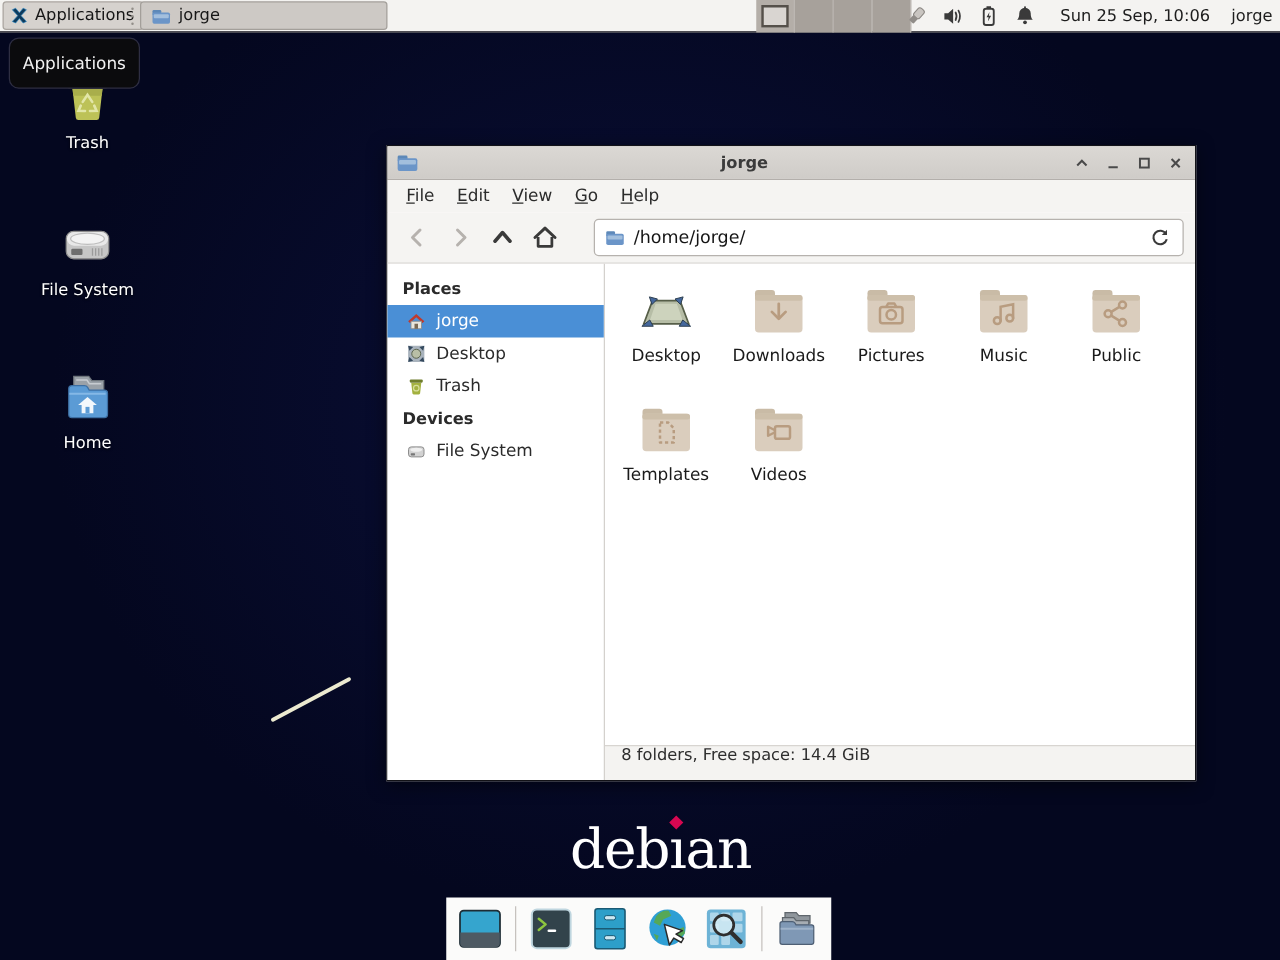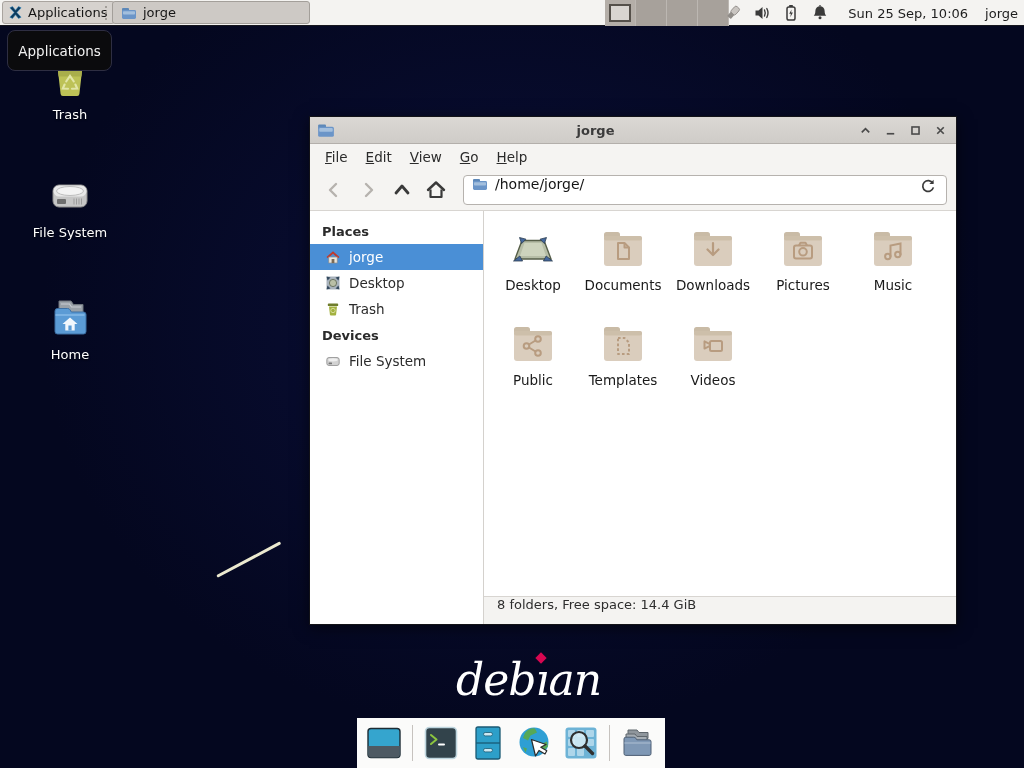--- a/index.html
+++ b/index.html
@@ -92,23 +92,23 @@
   .menubar { height:26px; background:#f5f4f2; display:flex; align-items:center; padding-left:6px; flex:0 0 auto; }
   .menu-item { display:inline-block; padding:4px 9px; font-size:13.5px; color:#2b2b2b; cursor:pointer; }
   .menu-item::first-letter { text-decoration:underline; }
 
   .toolbar {
     height:41px; background:#f5f4f2; border-bottom:1px solid #d8d5d1;
     display:flex; align-items:center; padding:0 9px; gap:4px; flex:0 0 auto;
   }
   .tool-btn { width:30px; height:30px; display:flex; align-items:center; justify-content:center; border-radius:3px; cursor:pointer; }
   .pathbar {
-    flex:1; height:30px; margin-left:8px; background:#ffffff;
+    flex:1; height:30px; margin-left:20px; background:#ffffff;
     border:1px solid #b6b2ae; border-radius:4px;
-    display:flex; align-items:flex-start; gap:7px; padding:0 8px;
+    display:flex; align-items:center; gap:7px; padding:0 8px;
   }
   .pathbar .path-text { flex:1; font-size:14px; color:#141414; }
   .reload-btn { width:20px; height:20px; display:flex; align-items:center; justify-content:center; cursor:pointer; }
 
   .win-body { flex:1; display:flex; min-height:0; }
   .sidebar { width:174px; background:#ffffff; border-right:1px solid #d4d1cd; padding-top:7px; flex:0 0 auto; }
   .side-header { padding:6px 12px 5px; font-weight:bold; font-size:13px; color:#2b2b2b; }
   .side-row { height:26px; display:flex; align-items:center; gap:8px; padding-left:15px; font-size:13.5px; color:#2b2b2b; cursor:pointer; }
   .side-row.selected { background:#4a8fd6; color:#ffffff; }
   .side-row .si { width:16px; height:16px; flex:0 0 auto; }
@@ -125,21 +125,21 @@
     position:absolute; left:0; right:0; bottom:0; height:28px;
     background:#f4f3f1; border-top:1px solid #d8d5d1;
     display:flex; padding-left:13px;
     font-size:13px; color:#2e2e2e;
   }
 
   
   .debian-logo {
     position:absolute; left:456px; top:658px; z-index:2;
     font-family:"DejaVu Serif","Liberation Serif",serif;
-    font-size:44px; color:#ffffff; letter-spacing:-1px; line-height:1;font-style:italic;
+    font-size:44px; color:#ffffff; letter-spacing:-1px; line-height:1;
   }
   .i-wrap { position:relative; display:inline-block; }
   .i-diamond {
     position:absolute; left:2px; top:-4px; width:8px; height:8px;
     background:#d70751; transform:rotate(45deg);
   }
 
   
   .dock {
     position:absolute; left:357px; top:718px; width:308px; height:50px;
@@ -429,32 +429,20 @@
               <path d="M15.5 18 H32.5 L37 31 H11 Z" fill="#cdd3bd"></path>
               <path d="M10.5 12.5 L17 14.2 L12.6 18.6 Z" fill="#44679c" stroke="#2c3e50" stroke-width="0.8"></path>
               <path d="M37.5 12.5 L31 14.2 L35.4 18.6 Z" fill="#44679c" stroke="#2c3e50" stroke-width="0.8"></path>
               <path d="M4.5 36 L10.8 31 L13.6 36 Z" fill="#44679c" stroke="#2c3e50" stroke-width="0.8"></path>
               <path d="M43.5 36 L37.2 31 L34.4 36 Z" fill="#44679c" stroke="#2c3e50" stroke-width="0.8"></path>
             </svg>
           </div>
           <div class="flbl">Desktop</div>
         </div>
 
-        <div class="file-item">
-          <div class="fic">
-            <svg width="48" height="48" viewBox="0 0 48 48">
-                <use href="#folder48"></use>
-              <g stroke="#b89c80" stroke-width="2" fill="none" stroke-linejoin="round">
-                <path d="M19 18 h6.5 l4.5 4.5 V34 H19 Z"></path>
-                  <path d="M25.5 18 v4.5 H30"></path>
-              </g>
-            </svg>
-          </div>
-          <div class="flbl">Documents</div>
-        </div>
 
         <div class="file-item">
           <div class="fic">
             <svg width="48" height="48" viewBox="0 0 48 48">
                 <use href="#folder48"></use>
               <g stroke="#b89c80" stroke-width="2.2" fill="none" stroke-linecap="round" stroke-linejoin="round">
                 <path d="M24 18 v11"></path>
                   <path d="M18.5 24.5 L24 30 l5.5-5.5"></path>
               </g>
             </svg>

